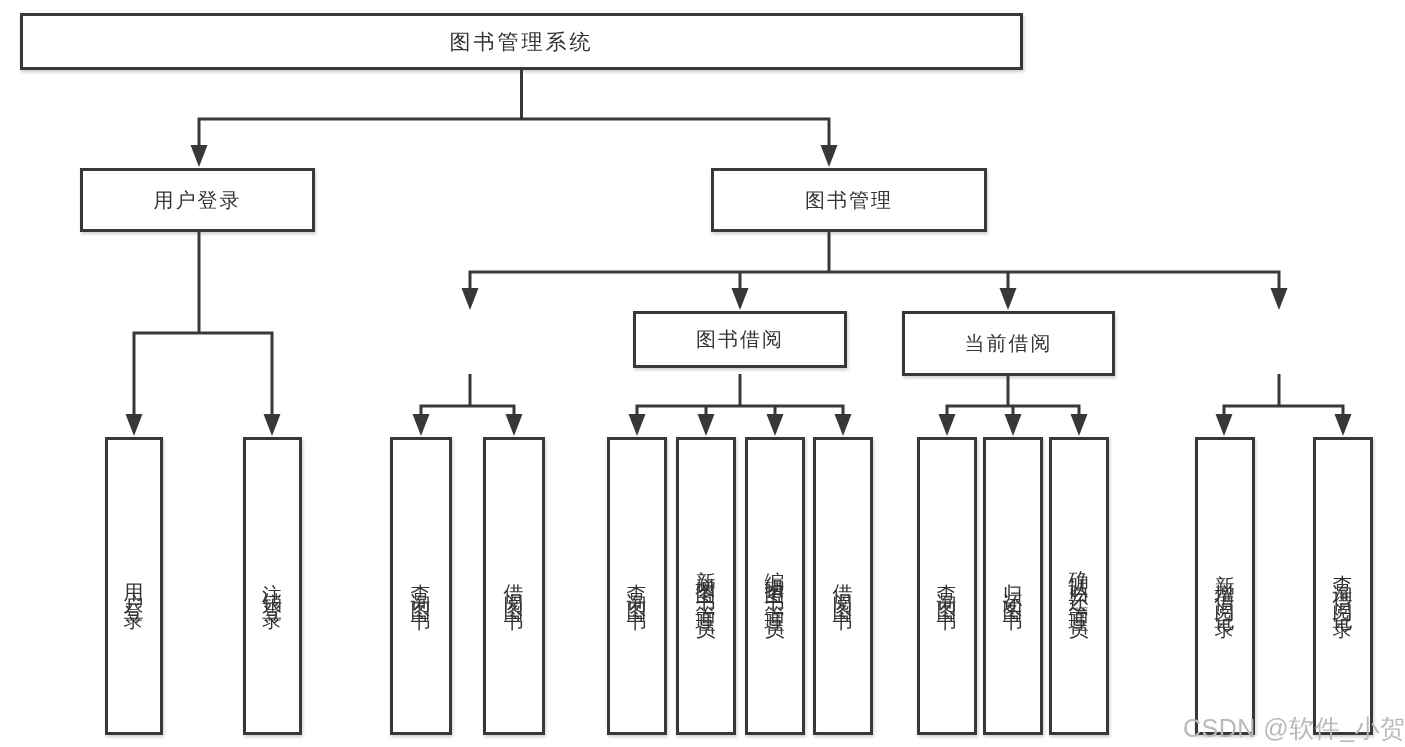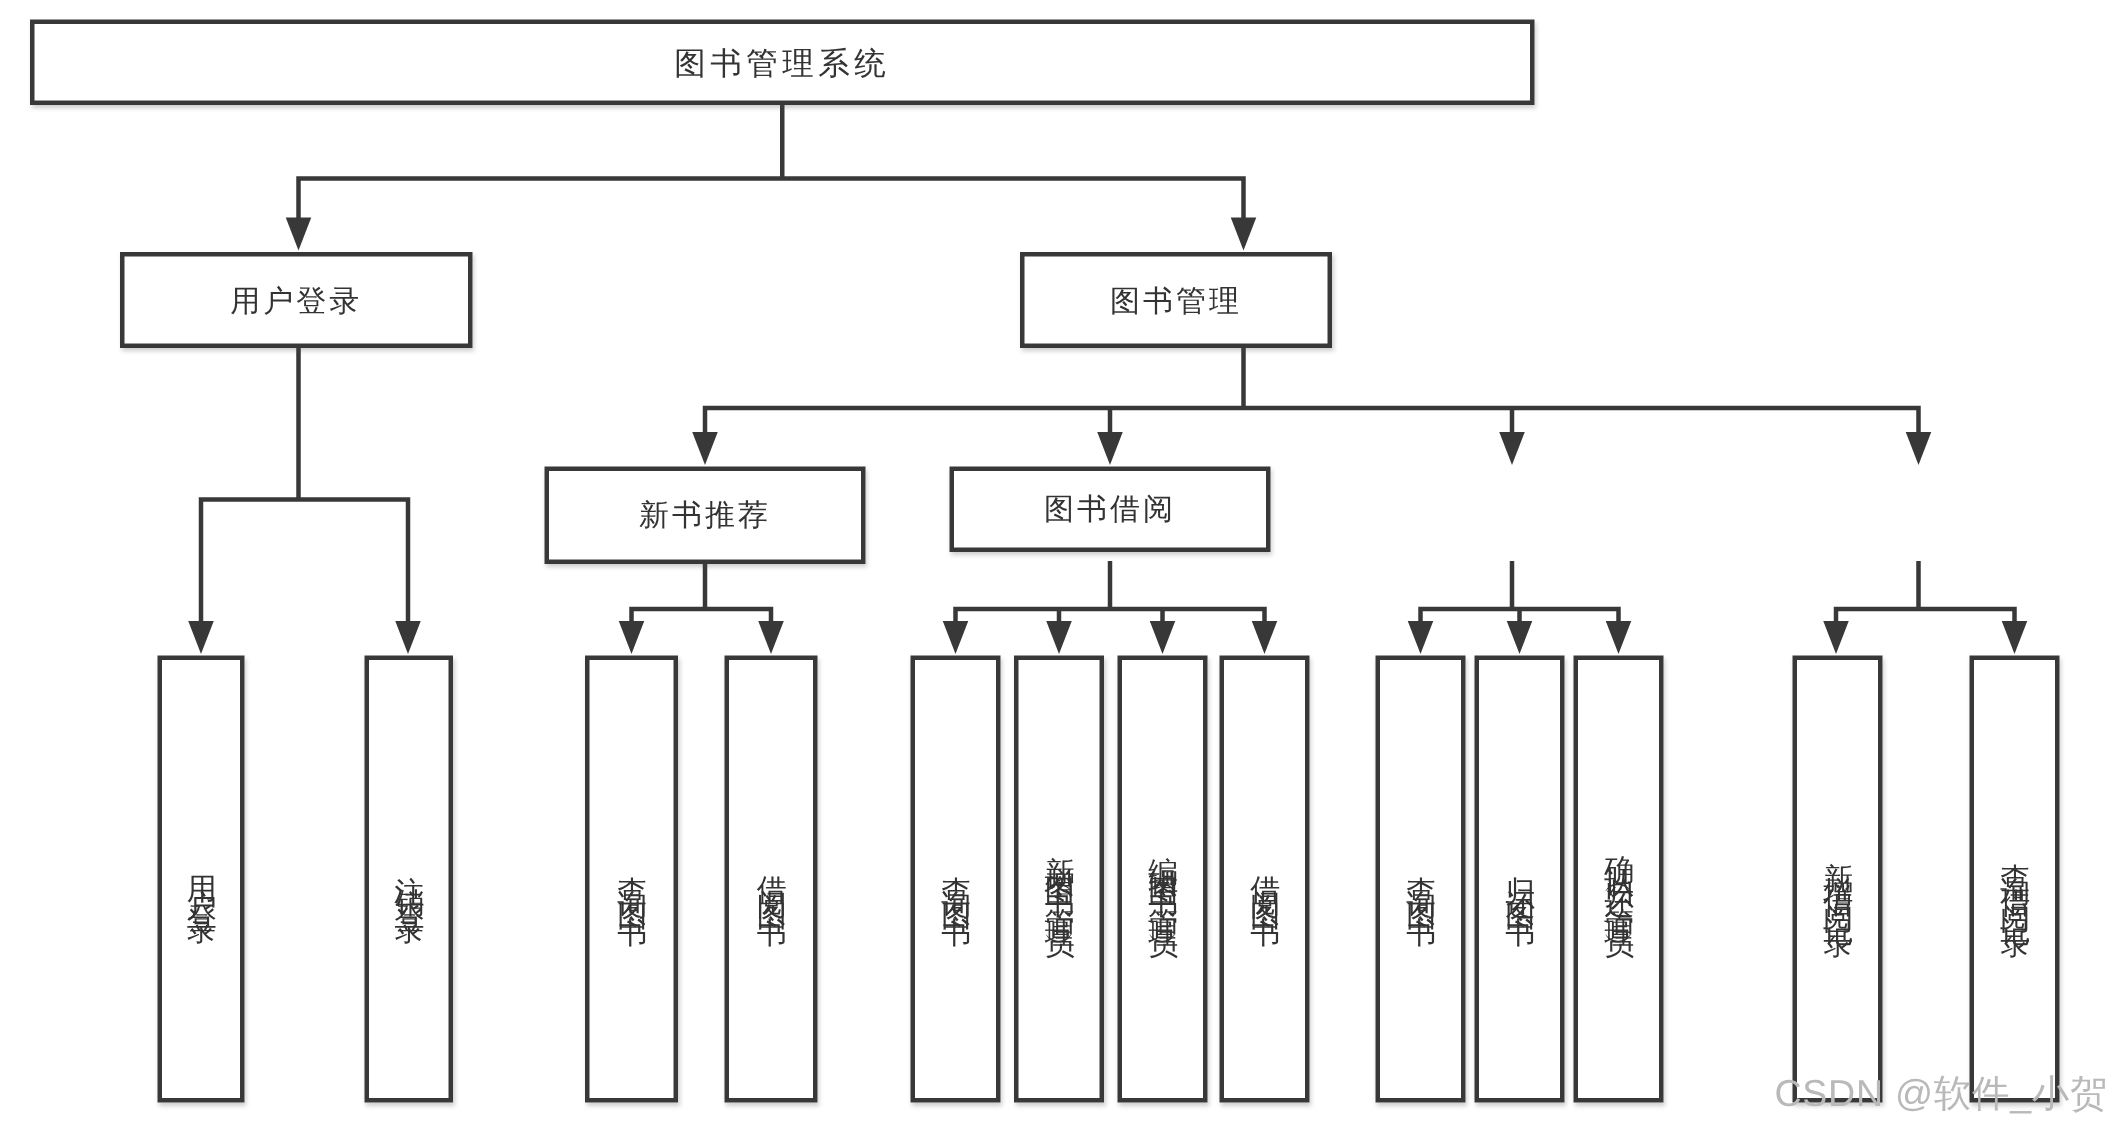--- a/index.html
+++ b/index.html
@@ -111,29 +111,29 @@
       </g>
   </svg>
 
   <div class="node root" style="left:20px;top:13px;width:1003px;height:57px">
     <span class="lbl">图书管理系统</span>
   </div>
 
   <div class="node" style="left:80px;top:168px;width:235px;height:64px">
     <span class="lbl">用户登录</span>
   </div>
-  <div class="node" style="left:680px;top:168px;width:208px;height:64px">
+  <div class="node" style="left:711px;top:168px;width:276px;height:64px">
     <span class="lbl">图书管理</span>
   </div>
 
-  <div class="node" style="left:363px;top:311px;width:214px;height:65px">
-    <span class="lbl">新书推荐</span>
-  </div>
   <div class="node" style="left:633px;top:311px;width:214px;height:57px">
     <span class="lbl">图书借阅</span>
+  </div>
+  <div class="node" style="left:902px;top:311px;width:213px;height:65px">
+    <span class="lbl">当前借阅</span>
   </div>
 
   <div class="leaf" style="left:105px;width:58px">
     <span class="vlbl">用户登录</span>
   </div>
   <div class="leaf" style="left:243px;width:59px">
     <span class="vlbl">注销登录</span>
   </div>
 
   <div class="leaf" style="left:390px;width:62px">

